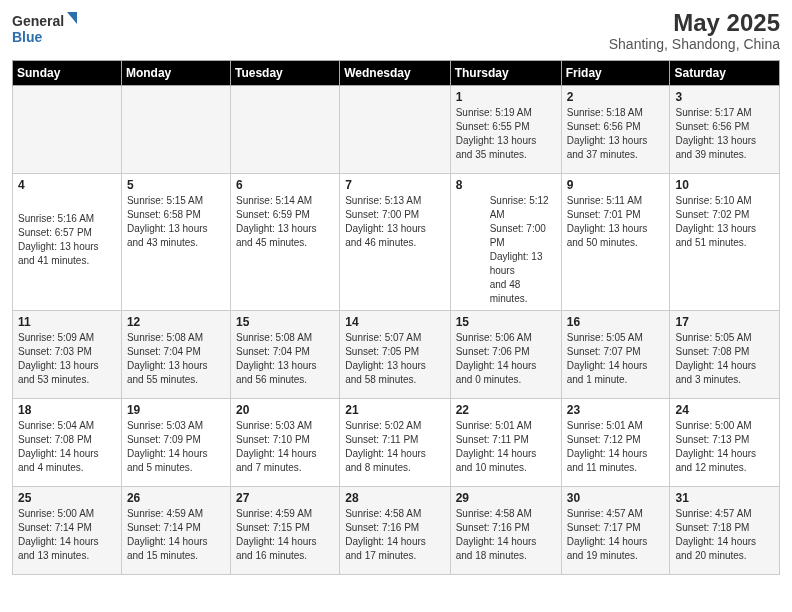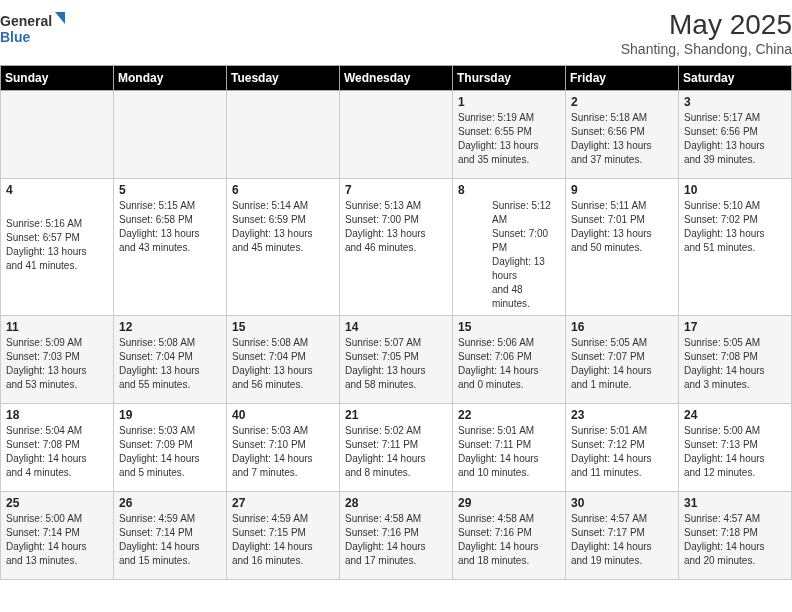--- a/index.html
+++ b/index.html
@@ -4,39 +4,39 @@
   <style>
     * { box-sizing: border-box; margin: 0; padding: 0; }
     body {
       font-family: Arial, sans-serif;
       background: #fff;
       width: 792px;
       min-height: 612px;
     }
     .container {
       width: 792px;
-      padding: 10px 0;
+      padding: 10px 12px;
     }
     .header {
       display: flex;
       justify-content: space-between;
       align-items: flex-start;
       margin-bottom: 8px;
     }
     .logo {
       display: flex;
       align-items: center;
       gap: 4px;
     }
     .title-block {
       text-align: right;
     }
     .month-title {
-      font-size: 28px;
-      font-weight: normal;
+      font-size: 24px;
+      font-weight: bold;
       color: #333;
       line-height: 1.1;
     }
     .subtitle {
       font-size: 14px;
       color: #555;
     }
     table {
       width: 100%;
       border-collapse: collapse;
@@ -251,21 +251,21 @@
 and 4 minutes.</div>
           </td>
           <td>
             <span class="day-number">19</span>
             <div class="day-info" style="white-space: pre-line;">Sunrise: 5:03 AM
 Sunset: 7:09 PM
 Daylight: 14 hours
 and 5 minutes.</div>
           </td>
           <td>
-            <span class="day-number">40</span>
+            <span class="day-number">20</span>
             <div class="day-info" style="white-space: pre-line;">Sunrise: 5:03 AM
 Sunset: 7:10 PM
 Daylight: 14 hours
 and 7 minutes.</div>
           </td>
           <td>
             <span class="day-number">21</span>
             <div class="day-info" style="white-space: pre-line;">Sunrise: 5:02 AM
 Sunset: 7:11 PM
 Daylight: 14 hours

